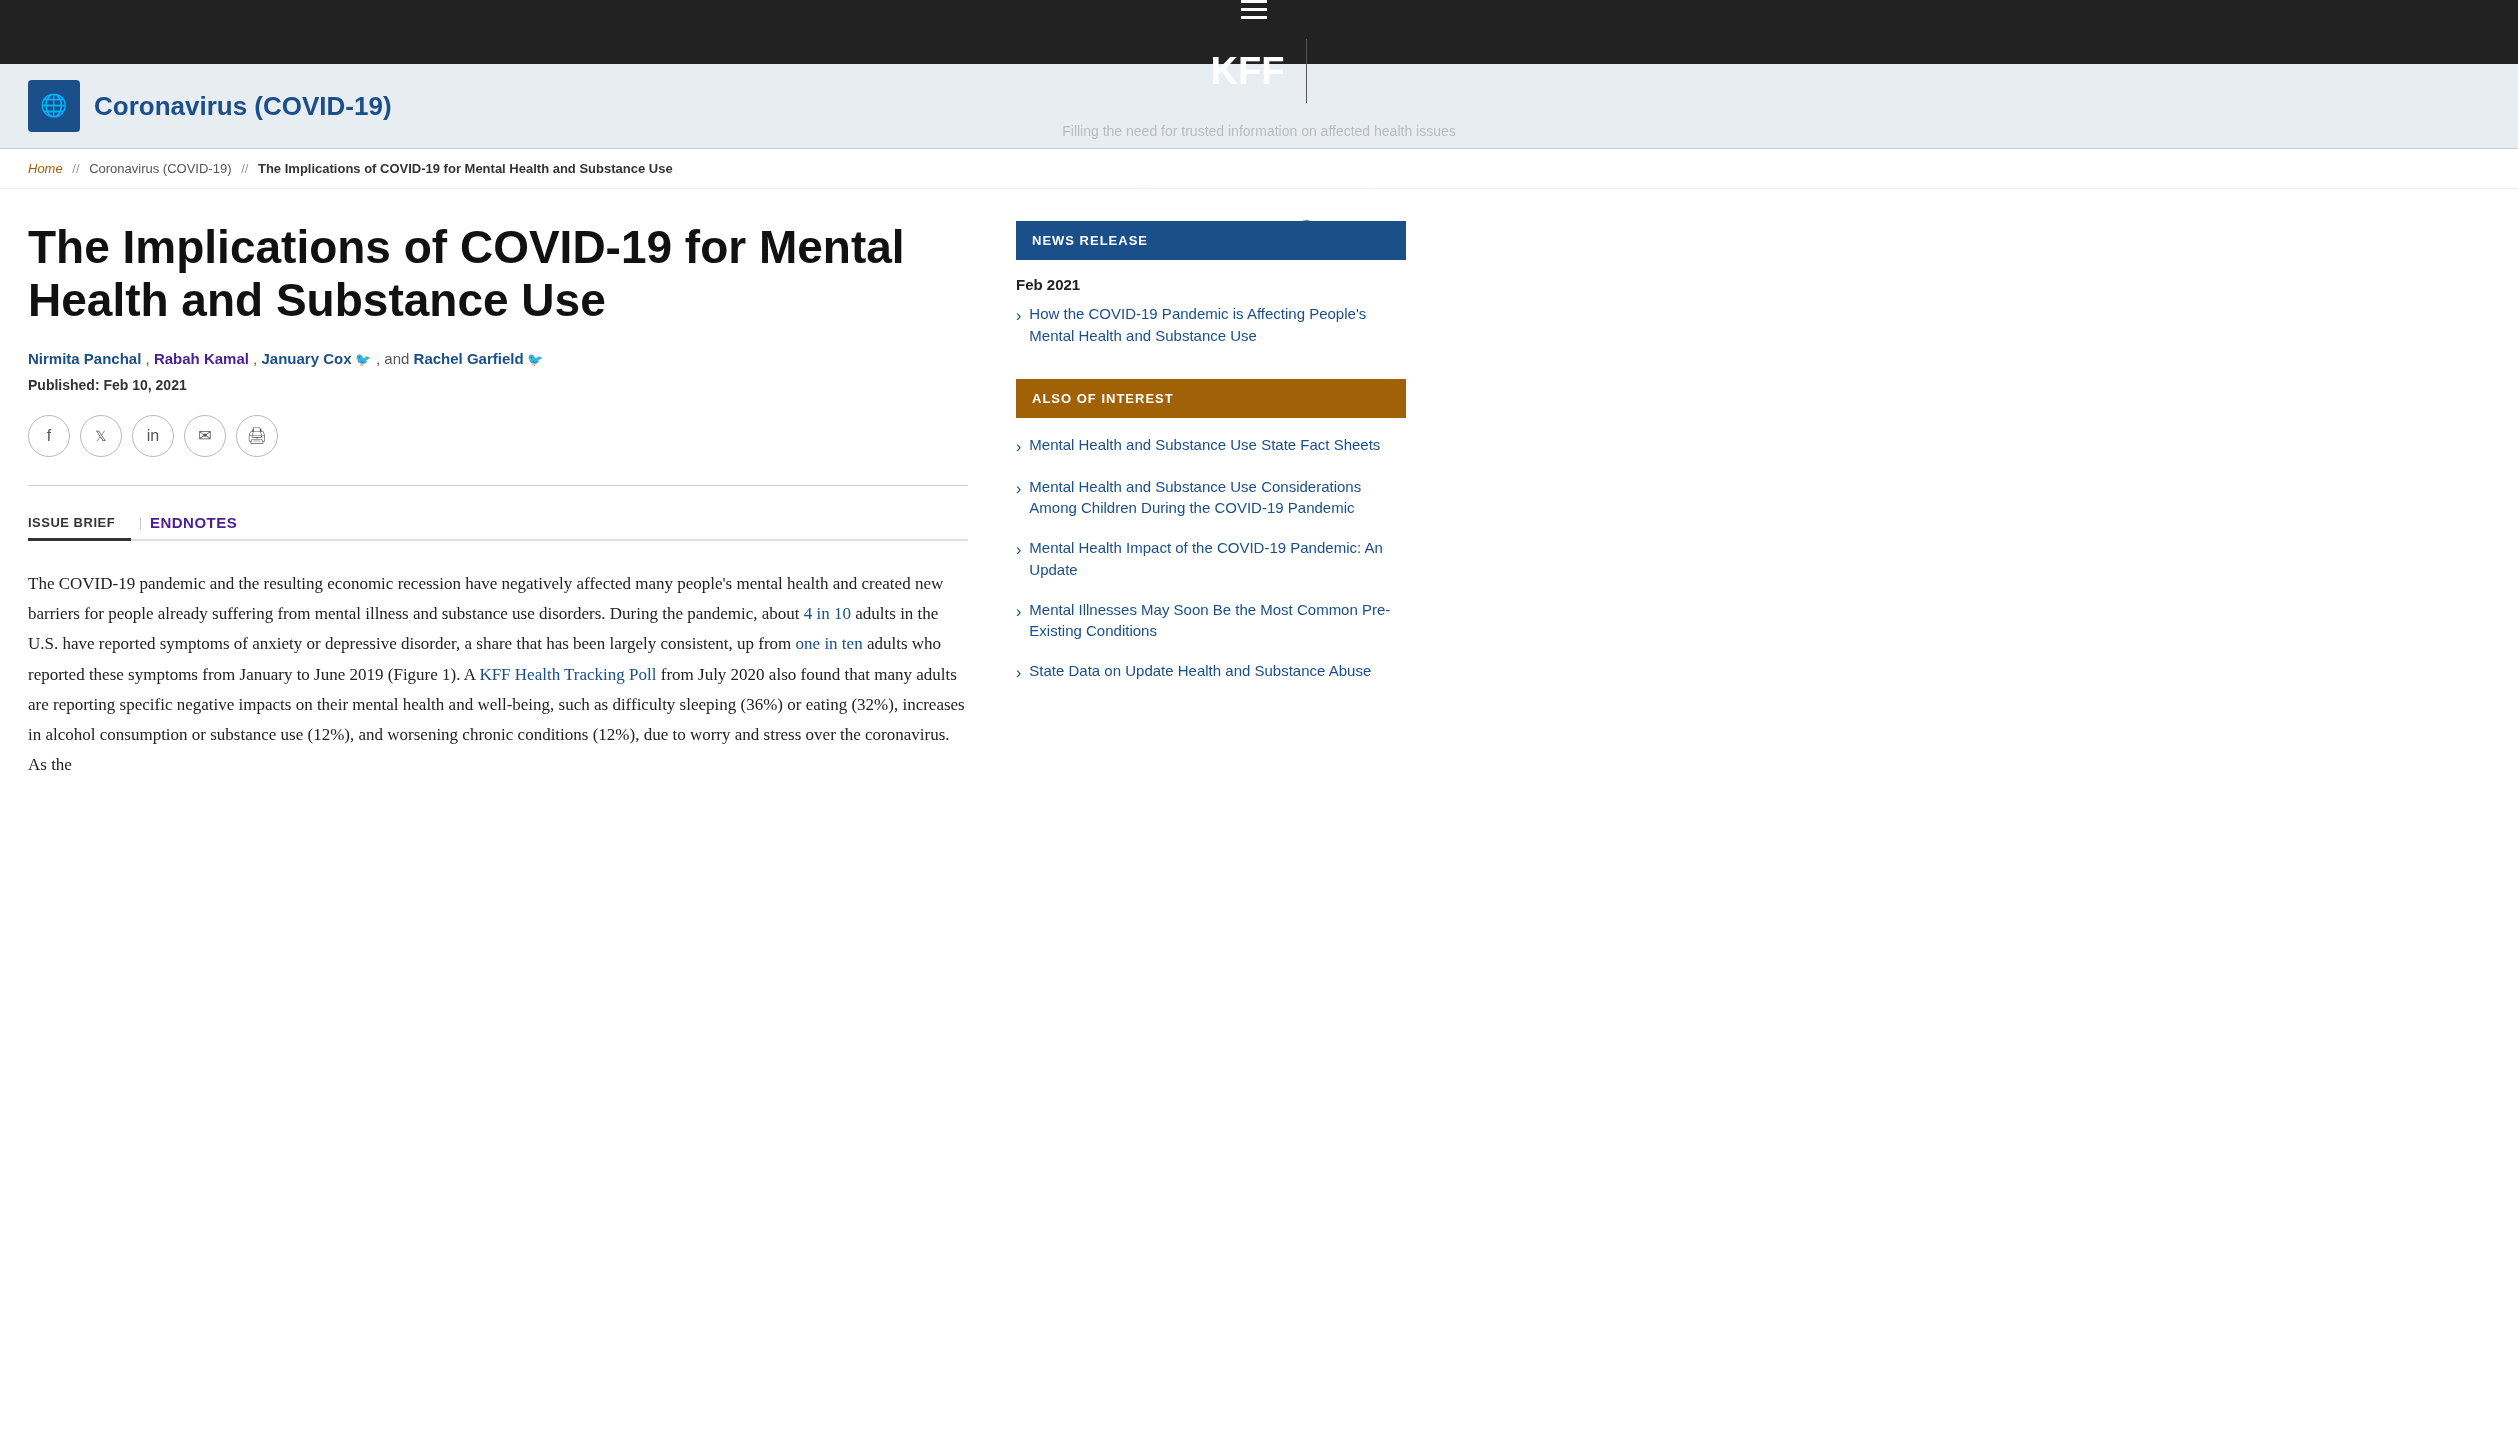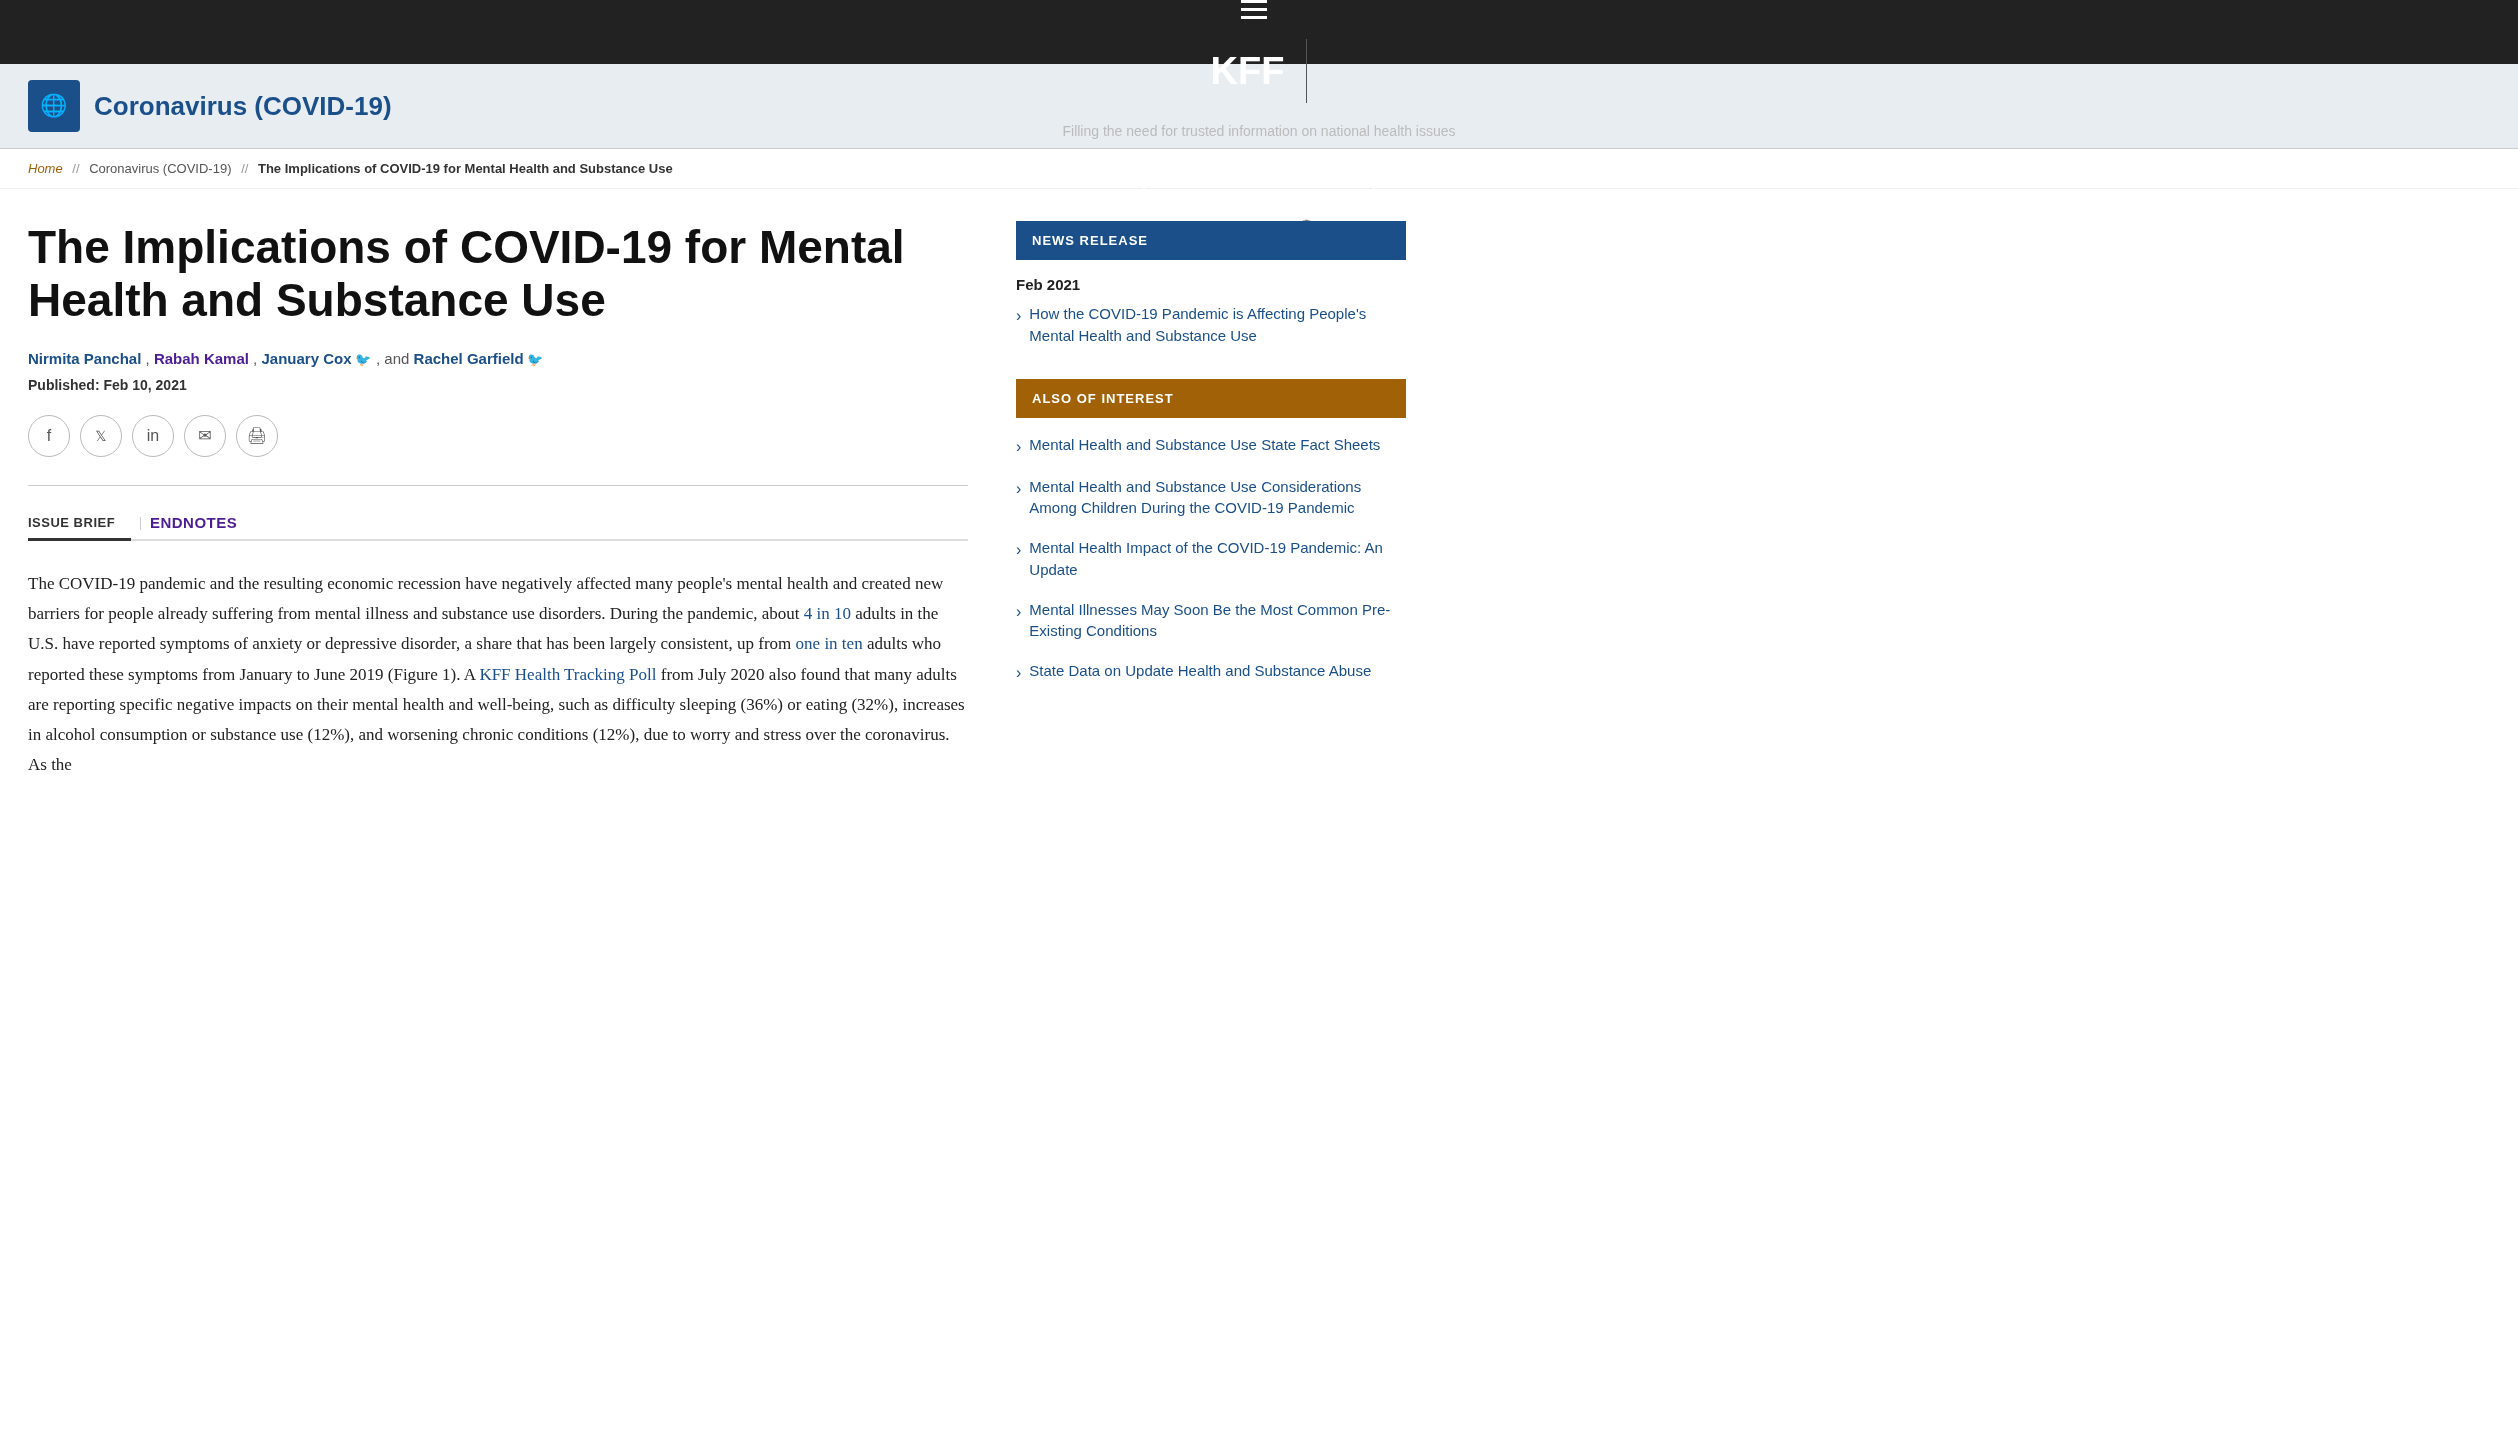--- a/index.html
+++ b/index.html
@@ -8,21 +8,21 @@
 </head>
 <body>
 
 <nav style="background:#222; display:flex; align-items:center; padding:0 24px; height:64px; gap:20px;flex-direction:column;">
   <div style="cursor:pointer; display:flex; flex-direction:column; gap:5px; margin-right:10px;">
     <span style="display:block; width:26px; height:3px; background:#fff;"></span>
     <span style="display:block; width:26px; height:3px; background:#fff;"></span>
     <span style="display:block; width:26px; height:3px; background:#fff;"></span>
   </div>
   <div style="font-size:38px; font-weight:900; color:#fff; font-family:Arial,sans-serif; border-right:1px solid #555; padding-right:22px; line-height:64px; cursor:pointer;">KFF</div>
-  <div style="color:#bbb; font-size:14px; font-family:Arial,sans-serif; flex:1;">Filling the need for trusted information on national health issues</div>
+  <div style="color:#bbb; font-size:14px; font-family:Arial,sans-serif; flex:1;">Filling the need for trusted information on affected health issues</div>
   <button style="border:2px solid #fff; color:#fff; background:transparent; padding:9px 20px; font-size:16px; font-weight:700; font-family:Arial,sans-serif; letter-spacing:1px; cursor:pointer;">SUPPORT OUR WORK</button>
   <div style="display:flex; align-items:center; gap:20px; margin-left:8px;">
     <span style="color:#fff; font-size:20px; cursor:pointer;">f</span>
     <span style="color:#fff; font-size:18px; cursor:pointer; font-family:Arial,sans-serif;">𝕏</span>
     <span style="color:#fff; font-size:18px; cursor:pointer;">✉</span>
     <span style="color:#fff; font-size:22px; cursor:pointer;">🔍</span>
   </div>
 </nav>
 
 <div style="background:#e8edf2; padding:16px 28px; display:flex; align-items:center; gap:14px; border-bottom:1px solid #ccc;">

